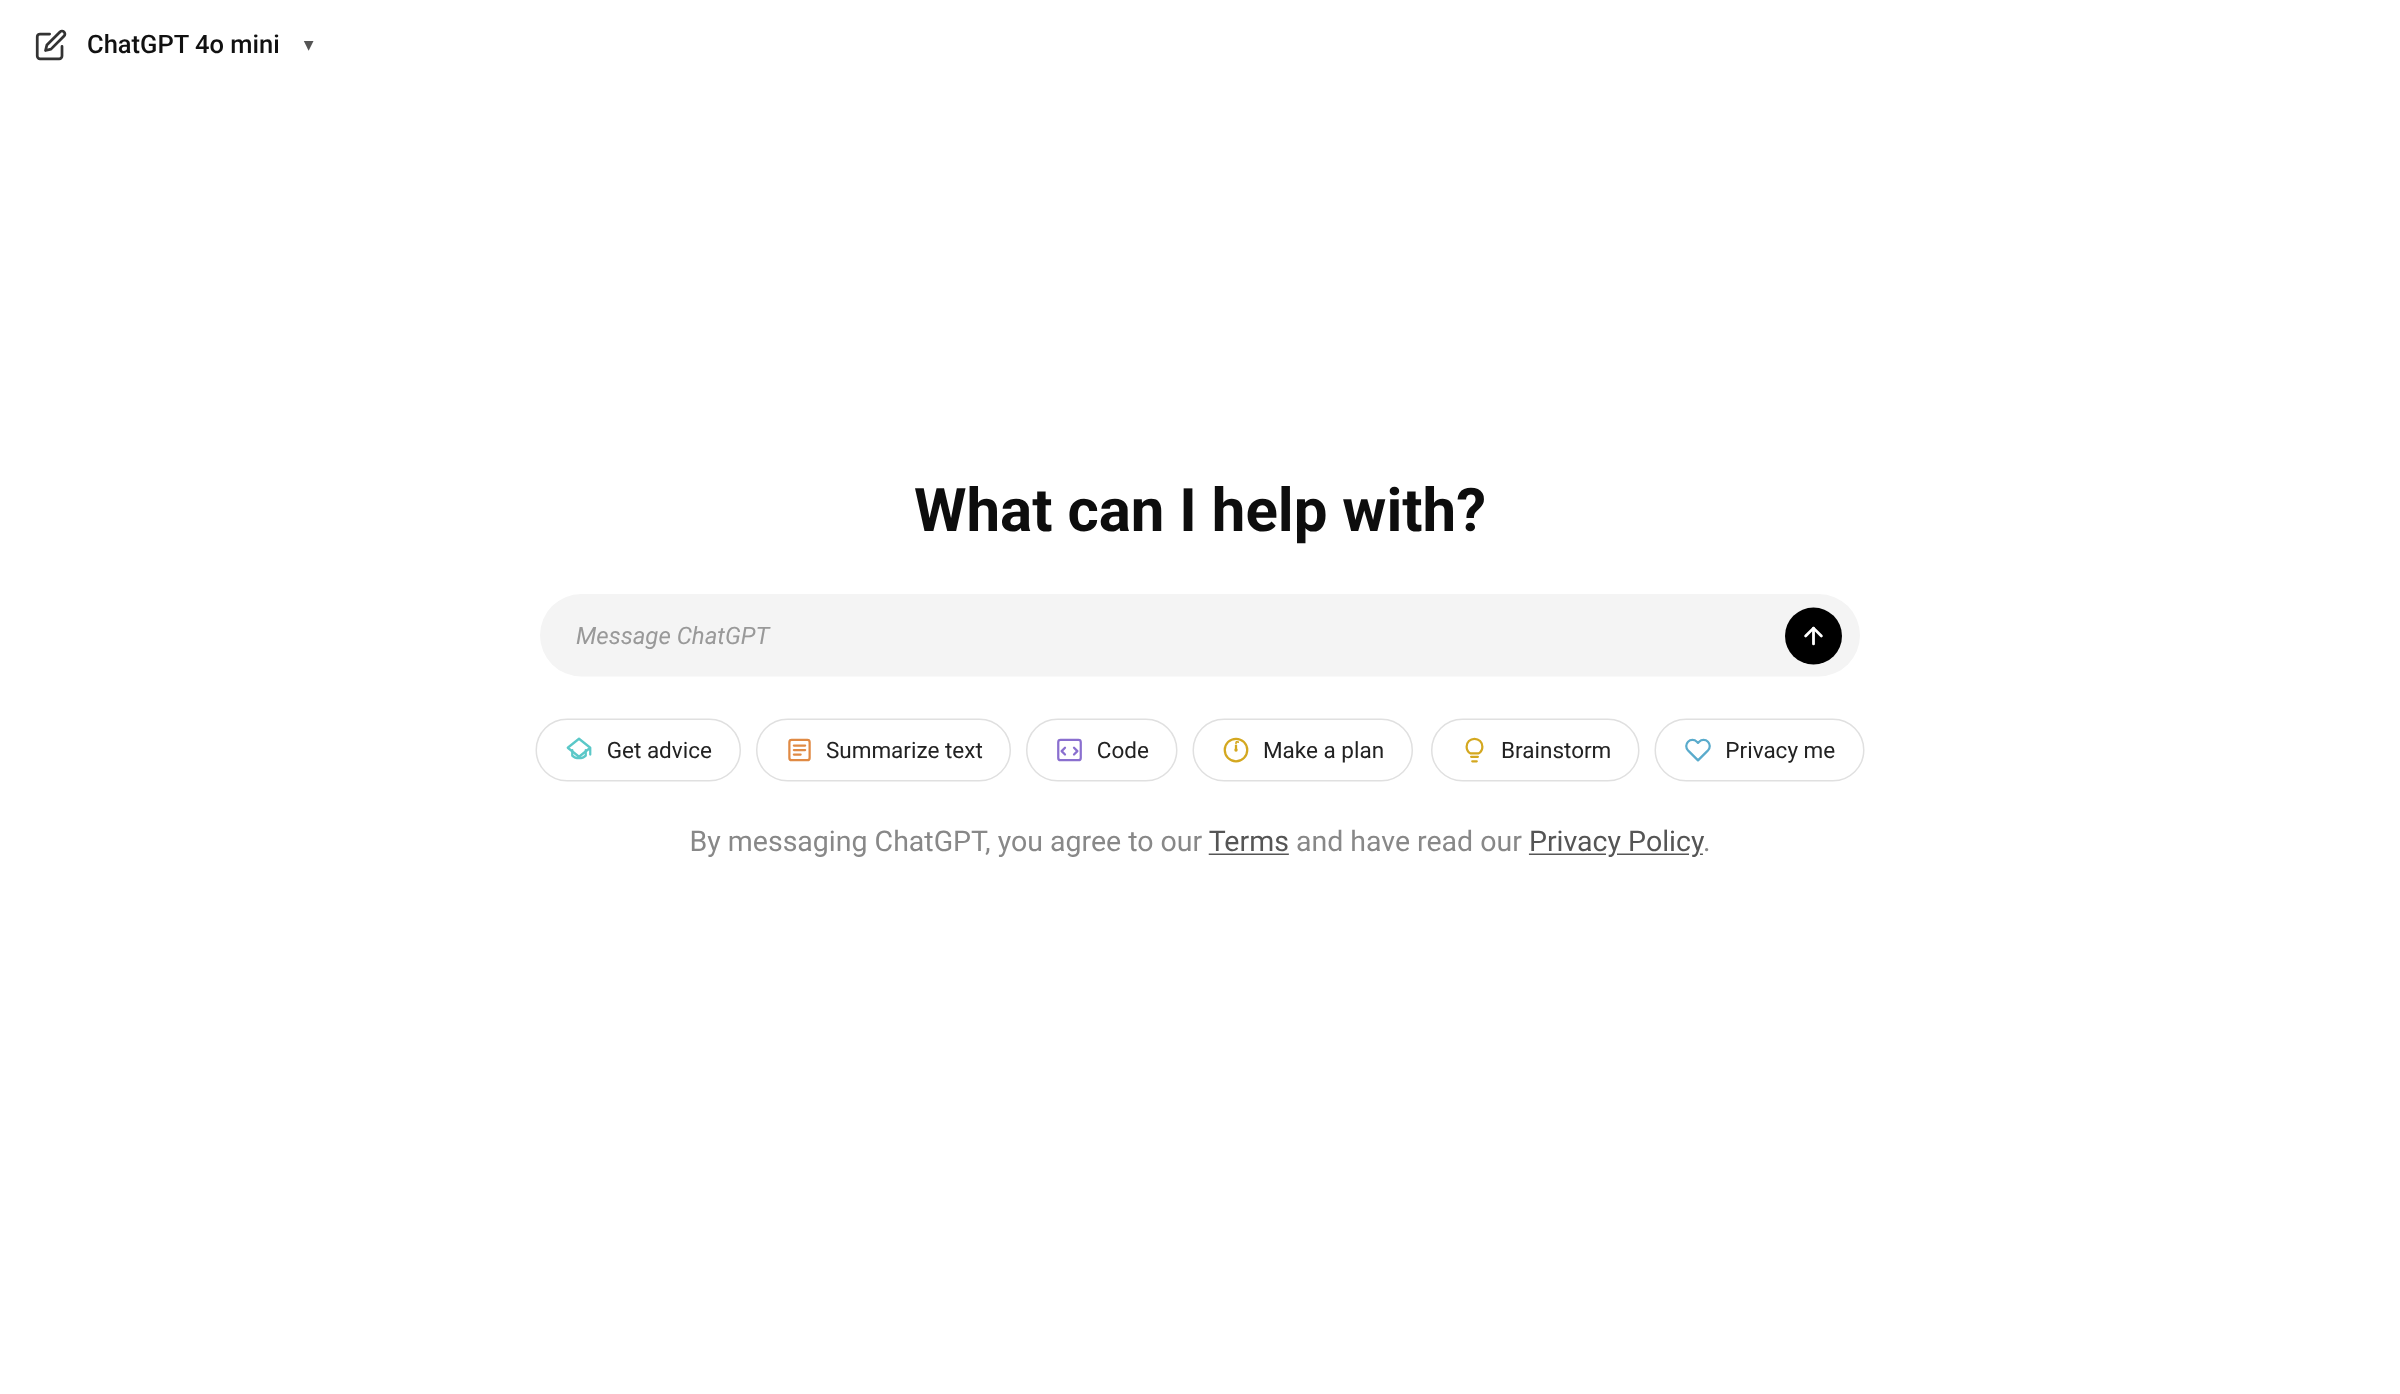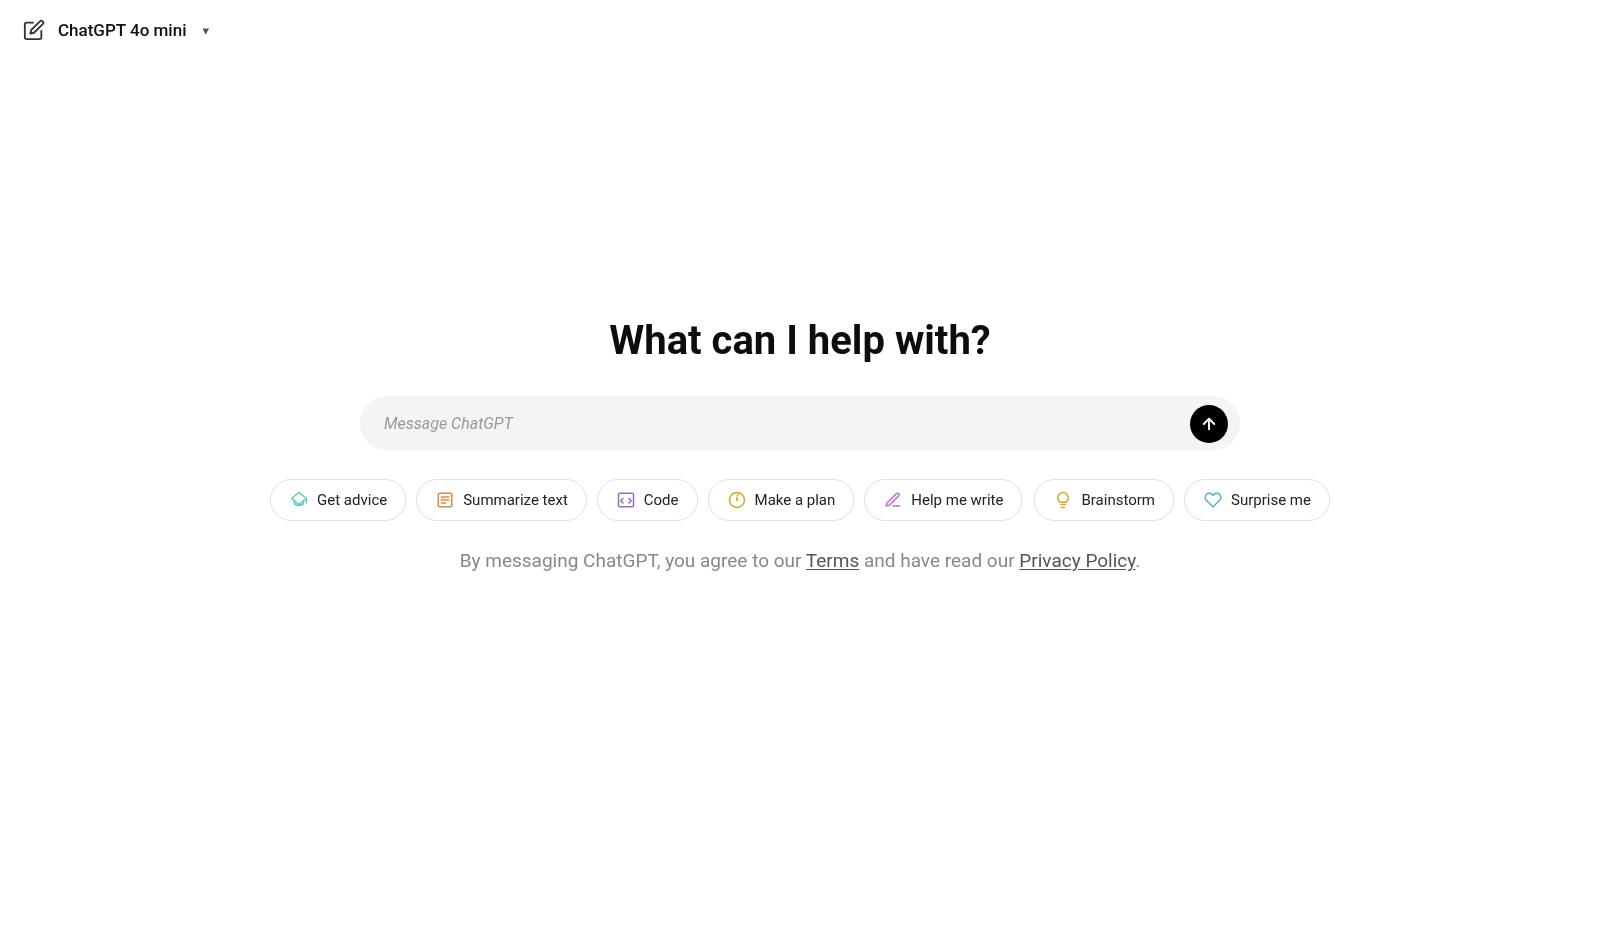--- a/index.html
+++ b/index.html
@@ -251,49 +251,40 @@
           <svg width="18" height="18" viewBox="0 0 24 24" fill="none" stroke="#d4a820" stroke-width="2" stroke-linecap="round" stroke-linejoin="round">
             <circle cx="12" cy="12" r="10"></circle>
             <line x1="12" y1="8" x2="12" y2="12"></line>
             <circle cx="12" cy="12" r="1.5" fill="#d4a820" stroke="none"></circle>
             <path d="M12 6 Q12 4 14 5" stroke="#d4a820" stroke-width="1.5"></path>
           </svg>
         </span>
         <span>Make a plan</span>
       </button>
 
-      <button class="chip">
-        <span class="chip-icon">
-          <svg width="18" height="18" viewBox="0 0 24 24" fill="none" stroke="#c06fd8" stroke-width="2" stroke-linecap="round" stroke-linejoin="round">
-            <path d="M12 20h9"></path>
-            <path d="M16.5 3.5a2.121 2.121 0 0 1 3 3L7 19l-4 1 1-4L16.5 3.5z"></path>
-          </svg>
-        </span>
-        <span>Help me write</span>
-      </button>
     </div>
 
     <div class="chips-row">
 
       <button class="chip">
         <span class="chip-icon">
           <svg width="18" height="18" viewBox="0 0 24 24" fill="none" stroke="#d4a820" stroke-width="2" stroke-linecap="round" stroke-linejoin="round">
             <path d="M9 18h6M10 22h4M12 2a7 7 0 0 1 7 7c0 2.5-1.3 4.7-3.3 6H8.3C6.3 13.7 5 11.5 5 9a7 7 0 0 1 7-7z"></path>
           </svg>
         </span>
         <span>Brainstorm</span>
       </button>
 
       <button class="chip">
         <span class="chip-icon">
           <svg width="18" height="18" viewBox="0 0 24 24" fill="none" stroke="#5aabcc" stroke-width="2" stroke-linecap="round" stroke-linejoin="round">
             <path d="M20.84 4.61a5.5 5.5 0 0 0-7.78 0L12 5.67l-1.06-1.06a5.5 5.5 0 0 0-7.78 7.78l1.06 1.06L12 21.23l7.78-7.78 1.06-1.06a5.5 5.5 0 0 0 0-7.78z"></path>
           </svg>
         </span>
-        <span>Surprise me</span>
+        <span>Privacy me</span>
       </button>
     </div>
   </div>
 
   <p class="footer-text">
     <span>By messaging ChatGPT, you agree to our </span><a href="#">Terms</a><span> and have read our </span><a href="#">Privacy Policy</a><span>.</span>
   </p>
 </main>
 
 </body></html>

